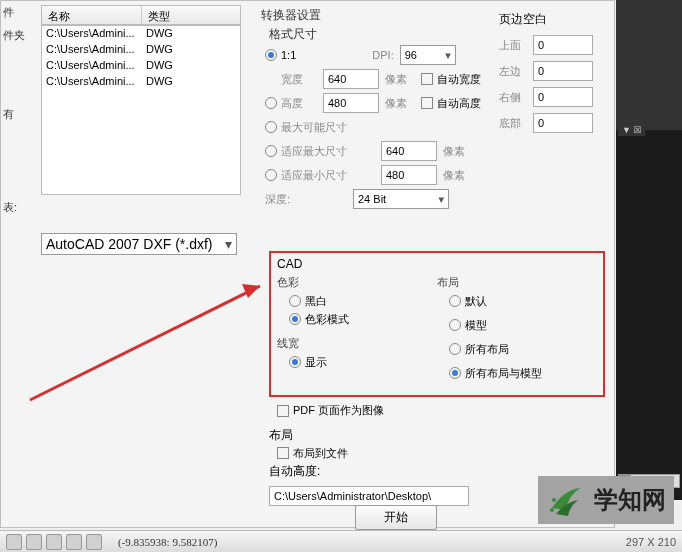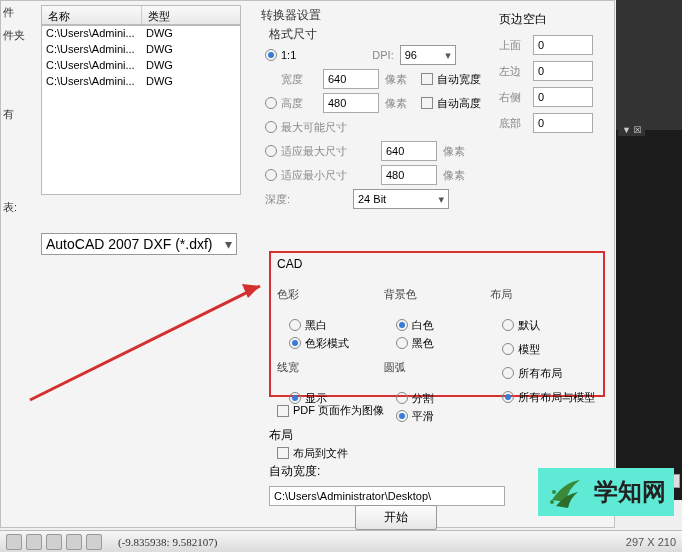--- a/index.html
+++ b/index.html
@@ -32,38 +32,38 @@
 .mg-lbl { color: #888; width: 34px; font-size: 11px; }
 .mg-inp { width: 60px; height: 20px; border: 1px solid #aaa; background: #fff; padding: 0 4px; font-size: 11px; }
 .btn { display: inline-block; padding: 3px 18px; border: 1px solid #999; background: linear-gradient(#fdfdfd,#e6e6e6); border-radius: 2px; font-size: 12px; cursor: pointer; }
 .custom-btn { position: absolute; left: 528px; top: 226px; }
 .depth-combo { width: 96px; height: 20px; border: 1px solid #999; background: #fff; display: flex; align-items: center; padding: 0 4px; font-size: 11px; }
 .depth-combo::after { content: "▾"; margin-left: auto; color: #555; }
 .cad-box { position: absolute; left: 268px; top: 250px; width: 336px; height: 146px; border: 2px solid #d43030; padding: 4px 6px; }
 .cad-title { font-size: 12px; margin-bottom: 2px; }
 .cad-cols { display: flex; }
 .cad-col { flex: 1; font-size: 11px; }
-.cad-sub { color: #444; margin: 14px 0; }
+.cad-sub { color: #444; margin: 2px 0; }
 .opt { display: flex; align-items: center; height: 18px; }
 .arrow { position: absolute; left: 10px; top: 260px; width: 260px; height: 150px; pointer-events: none; }
 .layout-section { position: absolute; left: 268px; top: 426px; }
 .output-section { position: absolute; left: 268px; top: 462px; width: 336px; }
-.out-inp { width: 236px; height: 20px; border: 1px solid #aaa; background: #fff; padding: 0 4px; font-size: 11px; margin-top: 6px; }
+.out-inp { width: 200px; height: 20px; border: 1px solid #aaa; background: #fff; padding: 0 4px; font-size: 11px; margin-top: 6px; }
 .start-btn { position: absolute; left: 354px; top: 504px; padding: 3px 28px; }
 .pdf-row { position: absolute; left: 268px; top: 402px; display: flex; align-items: center; font-size: 11px; }
 .dark-panel { position: absolute; left: 616px; top: 0; width: 66px; height: 500px; background: #1b1b1b; }
 .dark-top { height: 130px; background: #333; }
 .scroll-h { position: absolute; bottom: 12px; left: 2px; right: 2px; height: 14px; background: #ddd; border: 1px solid #999; }
 .scroll-knob { width: 12px; height: 12px; background: #e0e0e0; border: 1px solid #888; position: absolute; left: 0; }
 .statusbar { position: absolute; left: 0; bottom: 0; width: 682px; height: 22px; background: linear-gradient(#f6f6f6,#dcdcdc); border-top: 1px solid #bbb; display: flex; align-items: center; font-size: 11px; padding: 0 6px; color: #333; }
 .statusbar .icons { display: flex; gap: 4px; margin-right: 8px; }
 .sicon { width: 16px; height: 16px; background: #d0d0d0; border: 1px solid #999; border-radius: 2px; }
 .coord { padding: 0 8px; font-family: Liberation Serif, serif; }
 .dim { color: #555; }
-.logo { position: absolute; right: 8px; bottom: 36px; display: flex; align-items: center; gap: 8px; background: #5eead4; padding: 4px 8px; }
+.logo { position: absolute; right: 8px; bottom: 28px; display: flex; align-items: center; gap: 8px; background: #a3a3a3; padding: 4px 8px; }
 .logo-icon { width: 40px; height: 40px; }
 .logo-text { font-size: 24px; font-weight: bold; color: #222; }
 .hatch { position: absolute; left: 618px; top: 124px; font-size: 9px; color: #ccc; background: #333; padding: 1px 4px; }
 </style>
 </head>
 <body>
 
 <div class="dialog">
 
 <div class="left-col">
@@ -187,40 +187,20 @@
             <span class="radio sel"></span>
             <span>色彩模式</span>
           </div>
       <div class="cad-sub" style="margin-top:8px">线宽</div>
       <div class="opt">
             <span class="radio sel"></span>
             <span>显示</span>
           </div>
     </div>
     <div class="cad-col">
-      <div class="cad-sub">背景色</div>
-      <div class="opt">
-            <span class="radio sel"></span>
-            <span>白色</span>
-          </div>
-      <div class="opt">
-            <span class="radio"></span>
-            <span>黑色</span>
-          </div>
-      <div class="cad-sub" style="margin-top:8px">圆弧</div>
-      <div class="opt">
-            <span class="radio"></span>
-            <span>分割</span>
-          </div>
-      <div class="opt">
-            <span class="radio sel"></span>
-            <span>平滑</span>
-          </div>
-    </div>
-    <div class="cad-col">
       <div class="cad-sub">布局</div>
       <div class="opt">
             <span class="radio"></span>
             <span>默认</span>
           </div>
       <div class="opt" style="margin-top:6px">
             <span class="radio"></span>
             <span>模型</span>
           </div>
       <div class="opt" style="margin-top:6px">
@@ -242,21 +222,21 @@
 
 <div class="layout-section">
   <div style="font-size:12px">布局</div>
   <div class="opt" style="font-size:11px">
         <span class="chk"></span>
         <span>布局到文件</span>
       </div>
 </div>
 
 <div class="output-section">
-  <div style="font-size:12px">自动宽度:</div>
+  <div style="font-size:12px">自动高度:</div>
   <input class="out-inp" value="C:\Users\Administrator\Desktop\" style="">
 </div>
 
 <span class="btn start-btn">开始</span>
 
 </div>
 
 <div class="dark-panel">
   <div class="dark-top"></div>
   <div class="scroll-h">

